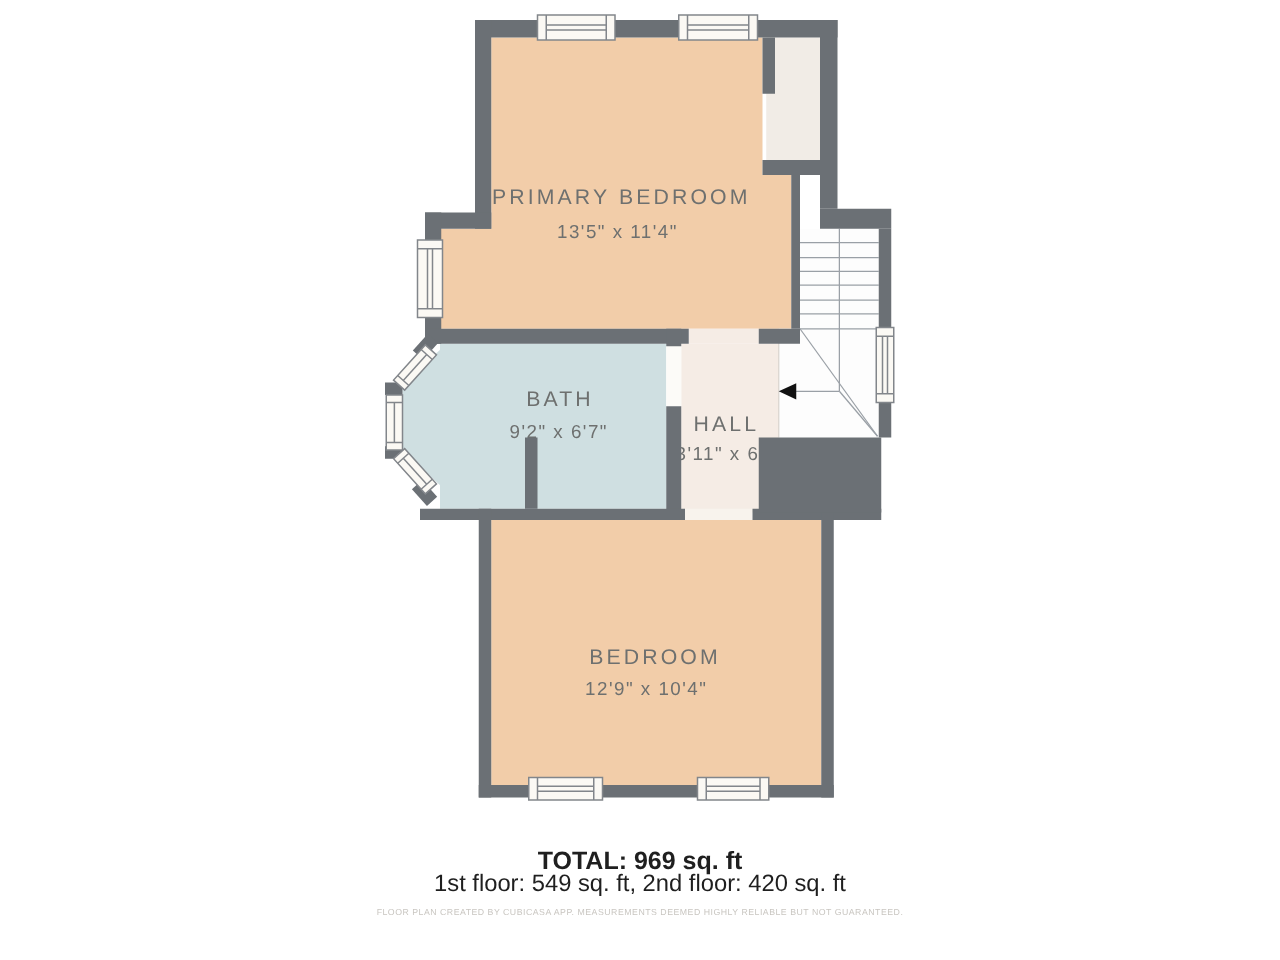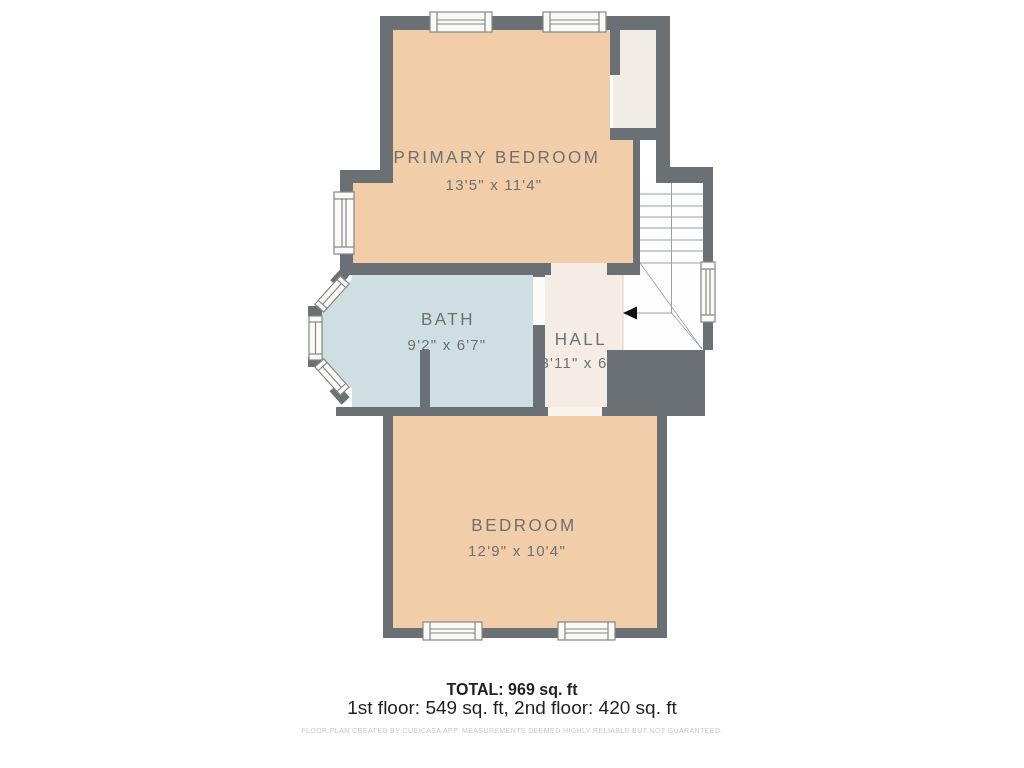--- a/index.html
+++ b/index.html
@@ -2,21 +2,21 @@
 <html><head>
 <meta charset="utf-8">
 <style>
   html,body{margin:0;padding:0;background:#ffffff;}
   .canvas{position:relative;width:876px;height:768px;background:#ffffff;overflow:hidden;
           font-family:"Liberation Sans",sans-serif;padding-left:20px;}
   svg text{text-anchor:middle;font-family:"Liberation Sans",sans-serif;}
   .room-label{font-size:17px;letter-spacing:2.5px;fill:#6e706f;}
   .room-dims{font-size:15px;letter-spacing:1.2px;fill:#6e706f;}
   .footer{position:absolute;left:0;top:680px;width:1024px;text-align:center;color:#1f1f1f;}
-  .f-total{font-size:16px;font-weight:bold;line-height:19px;text-align:center;}
+  .f-total{font-size:20px;font-weight:bold;line-height:19px;text-align:center;}
   .f-line{font-size:19px;line-height:18px;}
   .f-disclaimer{font-size:7px;letter-spacing:0.4px;color:#c9c6c1;margin-top:10px;}
 </style>
 </head>
 <body>
 
 <div class="canvas">
 
   <svg width="1024" height="768" viewBox="0 0 1024 768" style="position:absolute;left:0;top:0;">
 

